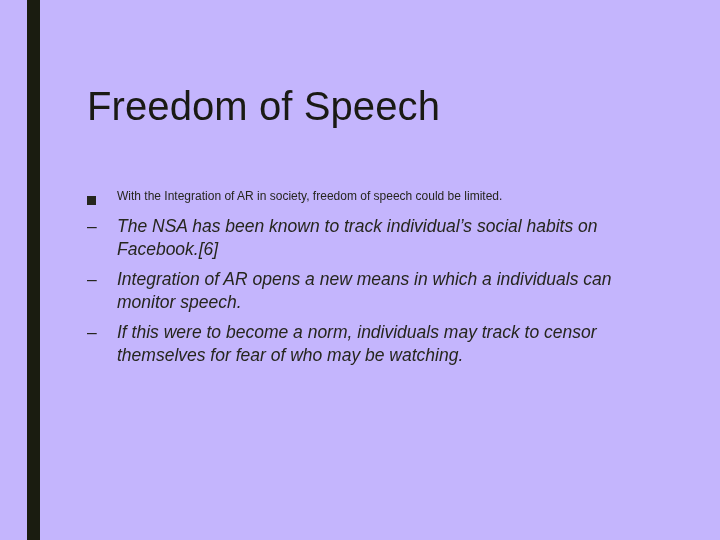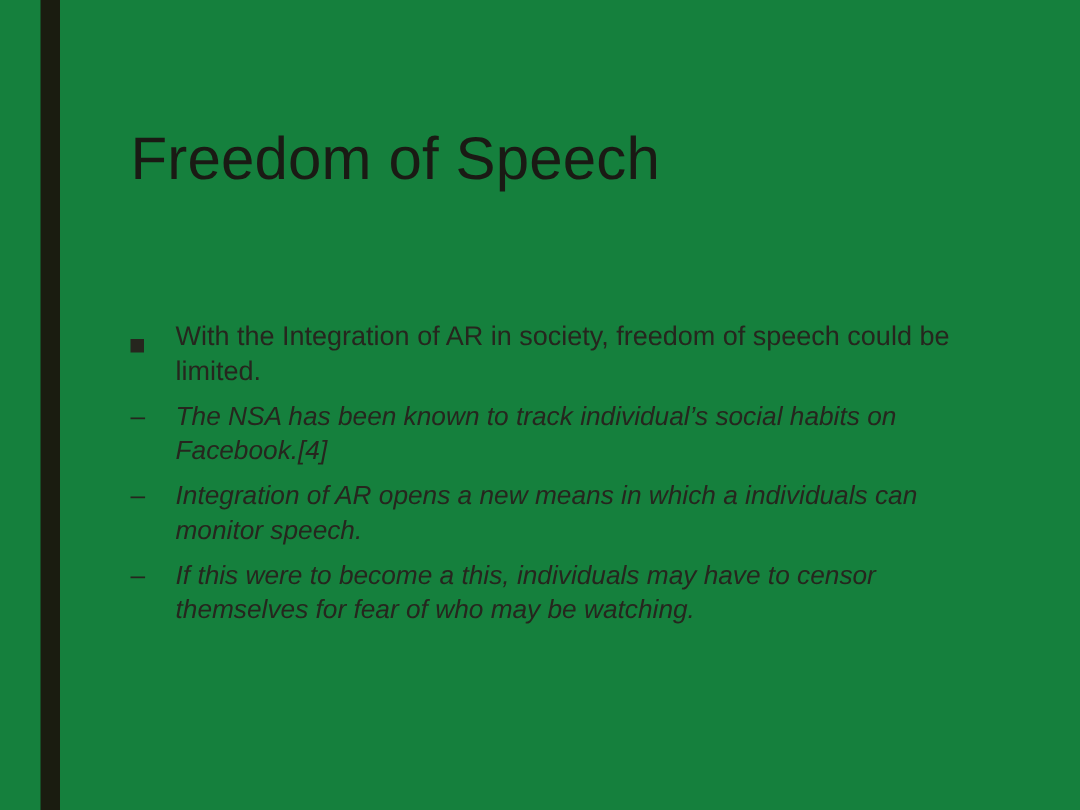--- a/index.html
+++ b/index.html
@@ -10,21 +10,21 @@
   body {
     width: 720px;
     height: 540px;
     overflow: hidden;
     font-family: "Liberation Sans", sans-serif;
   }
   .slide {
     position: relative;
     width: 720px;
     height: 540px;
-    background: #15803d;
+    background: #c4b5fd;
     box-sizing: border-box;
   }
   .accent-bar {
     position: absolute;
     left: 27px;
     top: 0;
     width: 13px;
     height: 540px;
     background: #1a1c10;
   }
@@ -46,25 +46,24 @@
     top: 185px;
     width: 562px;
   }
   .bullet-row {
     position: relative;
     display: block;
     padding-left: 30px;
     color: #26261e;
   }
   .bullet-row.level1 {
-    font-size: 18px;
+    font-size: 12px;
     line-height: 23px;
     font-style: normal;
     margin-bottom: 7px;
-    margin-top: 28px;
   }
   .bullet-row.level2 {
     font-size: 17.5px;
     line-height: 23px;
     font-style: italic;
     margin-bottom: 7px;
   }
   .marker {
     position: absolute;
     left: 0;
@@ -103,28 +102,28 @@
 
   <div class="body-block">
 
     <div class="bullet-row level1">
       <span class="marker square"></span>
       <span class="bullet-text">With the Integration of AR in society, freedom of speech could be limited.</span>
     </div>
 
     <div class="bullet-row level2">
       <span class="marker dash">–</span>
-      <span class="bullet-text">The NSA has been known to track individual’s social habits on Facebook.[4]</span>
+      <span class="bullet-text">The NSA has been known to track individual’s social habits on Facebook.[6]</span>
     </div>
 
     <div class="bullet-row level2">
       <span class="marker dash">–</span>
       <span class="bullet-text">Integration of AR opens a new means in which a individuals can monitor speech.</span>
     </div>
 
     <div class="bullet-row level2">
       <span class="marker dash">–</span>
-      <span class="bullet-text">If this were to become a this, individuals may have to censor themselves for fear of who may be watching.</span>
+      <span class="bullet-text">If this were to become a norm, individuals may track to censor themselves for fear of who may be watching.</span>
     </div>
 
   </div>
 
 </div>
 
 </body></html>

